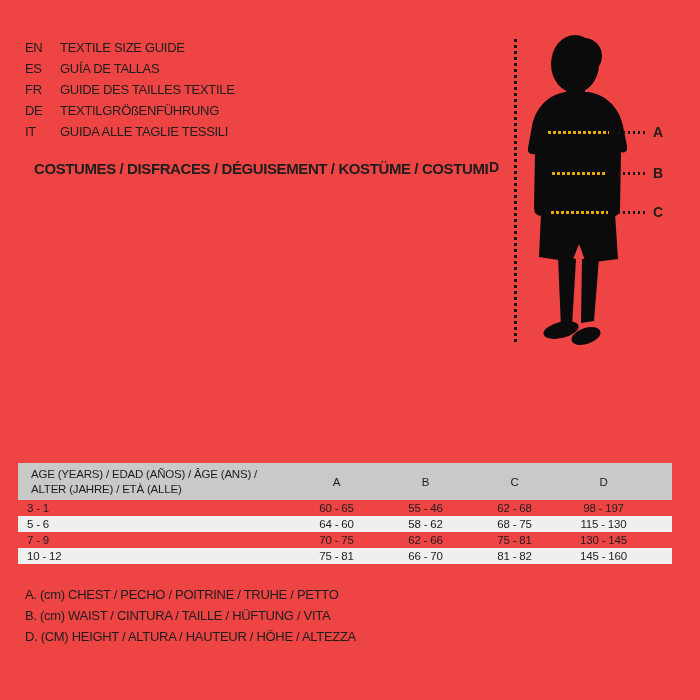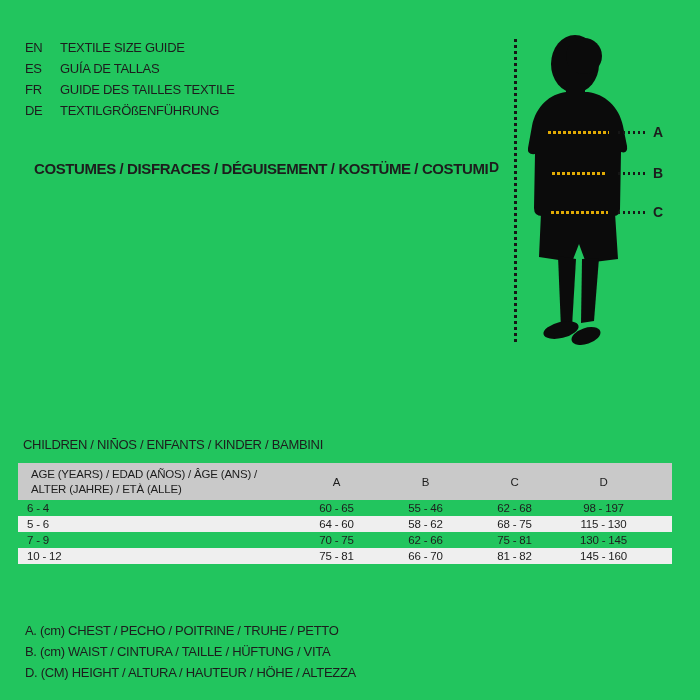--- a/index.html
+++ b/index.html
@@ -1,17 +1,17 @@
 <!DOCTYPE html>
 <html style="--accent-yellow: #e2ab05; --silhouette-black: #0b0b0b; --table-header-bg: #c9c9c9; --table-stripe-bg: #efefef; --text: #1d1d1d;"><head>
 <meta charset="utf-8">
 <style>
   html,body{margin:0;padding:0;background:#fff;}
   body{width:700px;height:700px;font-family:"Liberation Sans",sans-serif;color:#1d1d1d;}
-  .page{position:relative;width:700px;height:700px;overflow:hidden;background:#22c55e;}
+  .page{position:relative;width:700px;height:700px;overflow:hidden;background:#ef4444;}
 
   
   .lang-list{position:absolute;left:25px;top:37px;}
   .lang-row{display:flex;height:21px;font-size:13px;letter-spacing:-0.3px;line-height:21px;}
   .lang-code{width:35px;flex:0 0 35px;}
 
   
   .category-title{position:absolute;left:34px;top:160px;font-size:15px;font-weight:bold;letter-spacing:-0.4px;white-space:nowrap;}
 
   
@@ -31,21 +31,21 @@
     font-size:11.5px;letter-spacing:-0.2px;}
   table.size-table th,table.size-table td{font-weight:normal;padding:0;vertical-align:middle;}
   table.size-table thead th{background:var(--table-header-bg,#c9c9c9);height:37px;text-align:center;}
   table.size-table thead th.age-head{text-align:left;padding-left:13px;line-height:1.3;}
   table.size-table tbody tr{height:16px;}
   table.size-table tbody tr:nth-child(even){background:var(--table-stripe-bg,#efefef);}
   table.size-table tbody td{text-align:center;}
   table.size-table tbody td.age-cell{text-align:left;padding-left:9px;}
 
   
-  .legend{position:absolute;left:25px;top:584px;margin-top:36px;}
+  .legend{position:absolute;left:25px;top:584px;}
   .legend-line{height:21px;line-height:21px;font-size:13px;letter-spacing:-0.3px;white-space:nowrap;}
 </style>
 </head>
 <body>
 
 <div class="page">
 
   <div class="lang-list">
     <div class="lang-row">
       <span class="lang-code">EN</span>
@@ -55,20 +55,24 @@
       <span class="lang-code">ES</span>
       <span class="lang-label">GUÍA DE TALLAS</span>
     </div>
     <div class="lang-row">
       <span class="lang-code">FR</span>
       <span class="lang-label">GUIDE DES TAILLES TEXTILE</span>
     </div>
     <div class="lang-row">
       <span class="lang-code">DE</span>
       <span class="lang-label">TEXTILGRÖßENFÜHRUNG</span>
+    </div>
+    <div class="lang-row">
+      <span class="lang-code">IT</span>
+      <span class="lang-label">GUIDA ALLE TAGLIE TESSILI</span>
     </div>
   </div>
 
   <div class="category-title">COSTUMES / DISFRACES / DÉGUISEMENT / KOSTÜME / COSTUMI</div>
 
   <svg class="silhouette-svg" viewBox="0 0 120 320" aria-hidden="true">
     <g fill="#0b0b0b">
       <ellipse cx="55" cy="34" rx="24" ry="29"></ellipse>
       <ellipse cx="64" cy="26" rx="18" ry="18"></ellipse>
       <rect x="46" y="58" width="19" height="20"></rect>
@@ -89,21 +93,20 @@
   <div class="m-label" style="left:653px;top:124px;">A</div>
 
   <div class="m-yellow" style="left:552px;top:172px;width:55px;"></div>
   <div class="m-black" style="left:618px;top:172px;width:30px;"></div>
   <div class="m-label" style="left:653px;top:165px;">B</div>
 
   <div class="m-yellow" style="left:551px;top:211px;width:57px;"></div>
   <div class="m-black" style="left:618px;top:211px;width:30px;"></div>
   <div class="m-label" style="left:653px;top:204px;">C</div>
 
-  <div class="section-title">CHILDREN / NIÑOS / ENFANTS / KINDER / BAMBINI</div>
 
   <table class="size-table">
     <colgroup>
       <col style="width:274px">
         <col style="width:89px">
         <col style="width:89px">
         <col style="width:89px">
         <col style="width:89px">
         <col style="width:24px">
     </colgroup>
@@ -115,21 +118,21 @@
         </th>
         <th>A</th>
         <th>B</th>
         <th>C</th>
         <th>D</th>
         <th></th>
       </tr>
     </thead>
     <tbody>
       <tr>
-        <td class="age-cell">6 - 4</td>
+        <td class="age-cell">3 - 1</td>
         <td>60 - 65</td>
         <td>55 - 46</td>
         <td>62 - 68</td>
         <td>98 - 197</td>
         <td></td>
       </tr>
       <tr>
         <td class="age-cell">5 - 6</td>
         <td>64 - 60</td>
         <td>58 - 62</td>

